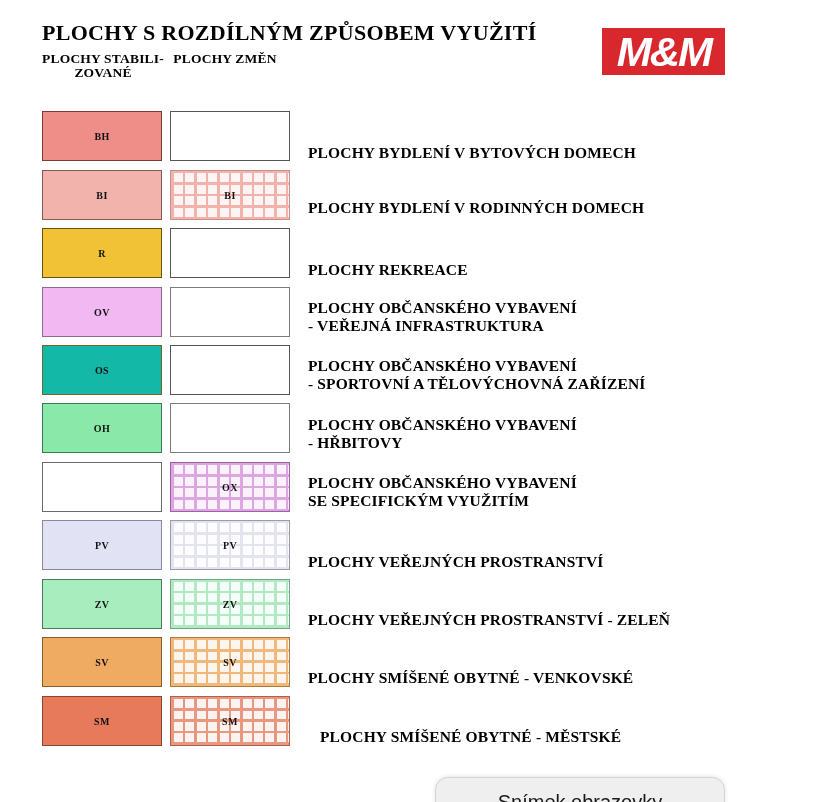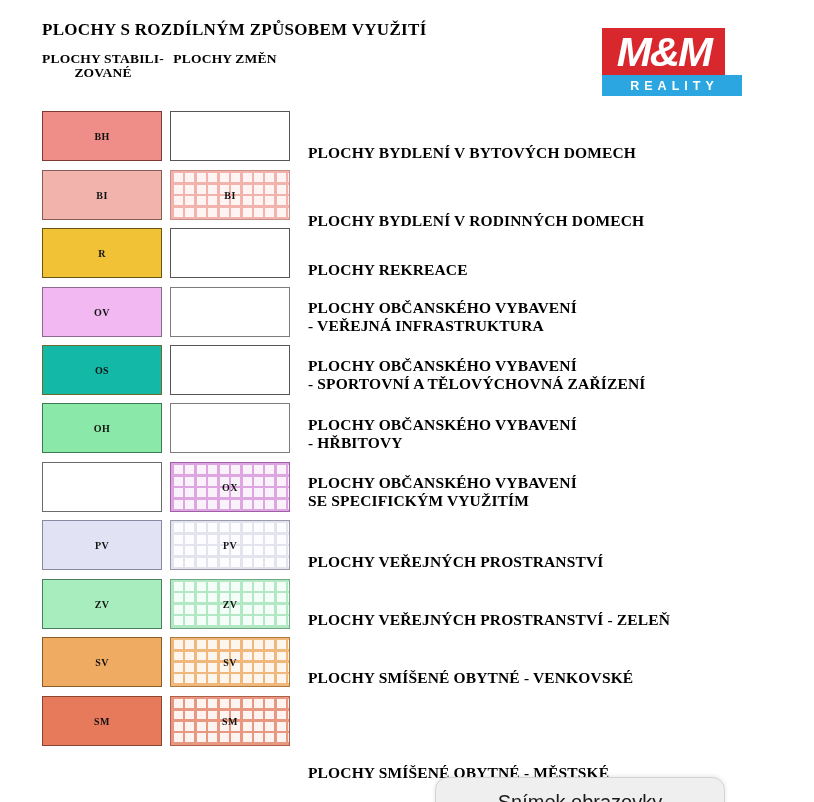--- a/index.html
+++ b/index.html
@@ -14,21 +14,21 @@
     overflow: hidden;
     font-family: "Liberation Serif", "DejaVu Serif", serif;
     color: #000000;
   }
 
   
   #legend-title {
     position: absolute;
     left: 42px;
     top: 20px;
-    font-size: 17px;
+    font-size: 22px;
     font-weight: bold;
     letter-spacing: 0.3px;
     white-space: nowrap;
   }
 
   
   .col-header {
     position: absolute;
     font-size: 13.5px;
     font-weight: bold;
@@ -151,41 +151,38 @@
 <div class="col-header" id="col-header-stabilized">PLOCHY
 STABILI-
 ZOVANÉ</div>
 <div class="col-header" id="col-header-changes">PLOCHY
 ZMĚN</div>
 
 <div id="brand-logo">
   <div id="logo-mark">
     <span id="logo-mark-text">M&amp;M</span>
   </div>
-  <div id="logo-bar">
-    <span id="logo-bar-text">REALITY</span>
-  </div>
 </div>
 
 <div id="legend-rows">
     <div class="legend-row" style="top: 0px;">
       <div class="swatch stabilized" style="background: rgb(239, 141, 136); border-color: rgb(122, 59, 51); top: 111px;">
         <span class="swatch-code">BH</span>
       </div>
       <div class="swatch changes" style="background: rgb(255, 255, 255); border-color: rgb(85, 85, 85); top: 111px;"></div>
       <div class="row-label" style="top: 144px;">PLOCHY BYDLENÍ V BYTOVÝCH DOMECH</div>
     </div>
     <div class="legend-row" style="top: 0px;">
       <div class="swatch stabilized" style="background: rgb(242, 179, 173); border-color: rgb(138, 90, 84); top: 170px;">
         <span class="swatch-code">BI</span>
       </div>
       <div class="swatch changes" style="background: repeating-linear-gradient(0deg, rgb(242, 179, 173) 0px, rgb(242, 179, 173) 2.5px, transparent 2.5px, transparent 11.5px), repeating-linear-gradient(90deg, rgb(242, 179, 173) 0px, rgb(242, 179, 173) 2.5px, transparent 2.5px, transparent 11.5px) rgb(253, 244, 243); border-color: rgb(201, 143, 138); top: 170px;">
         <span class="swatch-code">BI</span>
       </div>
-      <div class="row-label" style="top: 212px;">PLOCHY BYDLENÍ V RODINNÝCH DOMECH</div>
+      <div class="row-label" style="top: 199px;">PLOCHY BYDLENÍ V RODINNÝCH DOMECH</div>
     </div>
     <div class="legend-row" style="top: 0px;">
       <div class="swatch stabilized" style="background: rgb(241, 194, 53); border-color: rgb(107, 84, 16); top: 228px;">
         <span class="swatch-code">R</span>
       </div>
       <div class="swatch changes" style="background: rgb(255, 255, 255); border-color: rgb(85, 85, 85); top: 228px;"></div>
       <div class="row-label" style="top: 261px;">PLOCHY REKREACE</div>
     </div>
     <div class="legend-row" style="top: 0px;">
       <div class="swatch stabilized" style="background: rgb(242, 184, 242); border-color: rgb(143, 106, 143); top: 287px; justify-content: center;">
@@ -246,19 +243,19 @@
       </div>
       <div class="row-label" style="top: 669px;">PLOCHY SMÍŠENÉ OBYTNÉ - VENKOVSKÉ</div>
     </div>
     <div class="legend-row" style="top: 0px;">
       <div class="swatch stabilized" style="background: rgb(232, 122, 92); border-color: rgb(140, 70, 48); top: 696px;">
         <span class="swatch-code">SM</span>
       </div>
       <div class="swatch changes" style="background: repeating-linear-gradient(0deg, rgb(232, 152, 128) 0px, rgb(232, 152, 128) 2.5px, transparent 2.5px, transparent 11.5px), repeating-linear-gradient(90deg, rgb(232, 152, 128) 0px, rgb(232, 152, 128) 2.5px, transparent 2.5px, transparent 11.5px) rgb(253, 243, 240); border-color: rgb(176, 96, 74); top: 696px;">
         <span class="swatch-code">SM</span>
       </div>
-      <div class="row-label" style="top: 764px;">PLOCHY SMÍŠENÉ OBYTNÉ - MĚSTSKÉ</div>
+      <div class="row-label" style="top: 728px; margin-left: 12px;">PLOCHY SMÍŠENÉ OBYTNÉ - MĚSTSKÉ</div>
     </div>
   </div>
 
 <div id="screenshot-toast">
   <div id="screenshot-toast-text">Snímek obrazovky</div>
 </div>
 
 </body></html>

